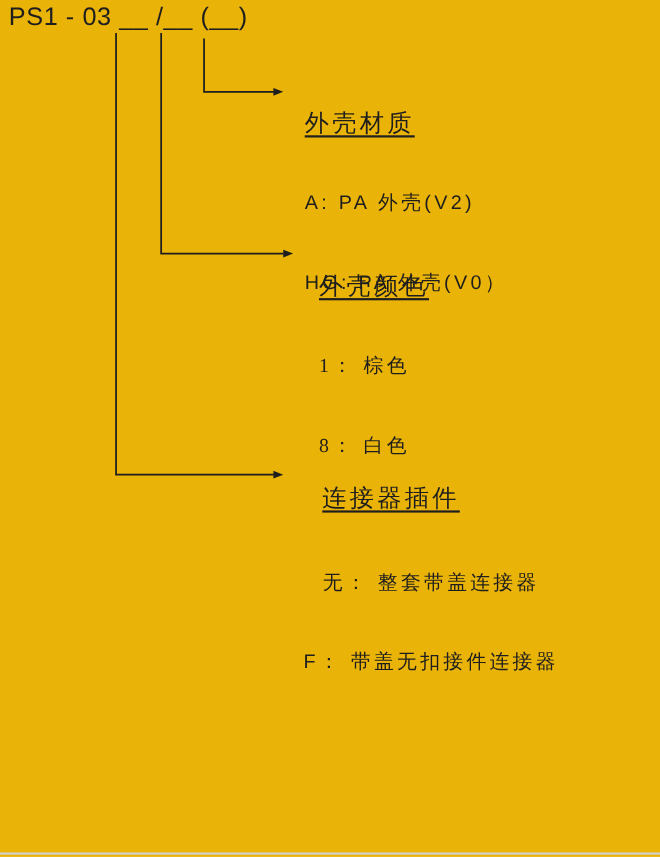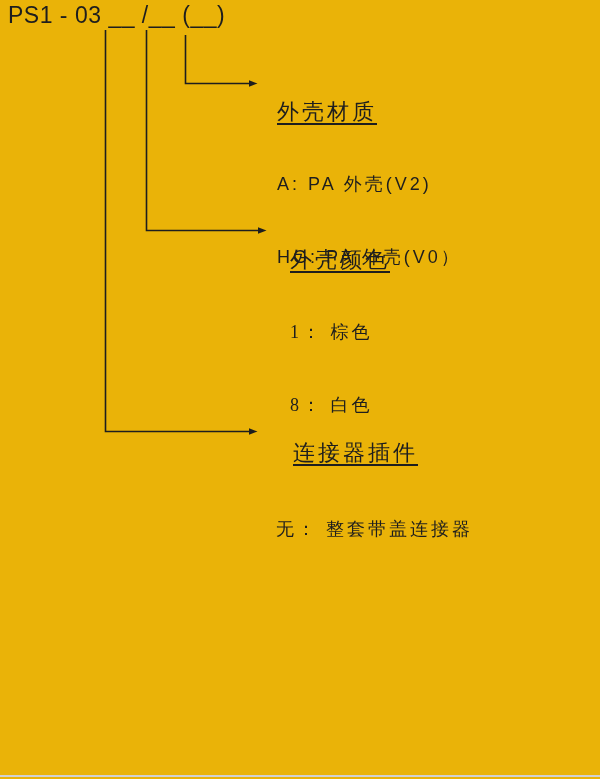--- a/index.html
+++ b/index.html
@@ -91,20 +91,21 @@
 
   <div class="section" id="sec-color">
     <div class="sec-title">外壳颜色</div>
     <div class="row">1： 棕色</div>
     <div class="row">8： 白色</div>
   </div>
 
   <div class="section" id="sec-combination">
     <div class="sec-title">连接器插件</div>
     <div class="row">无： 整套带盖连接器</div>
+    <div class="row">F： 带盖无扣接件连接器</div>
     
     
     
     
     
   </div>
 
   <div class="divider"></div>
 
 </div>

